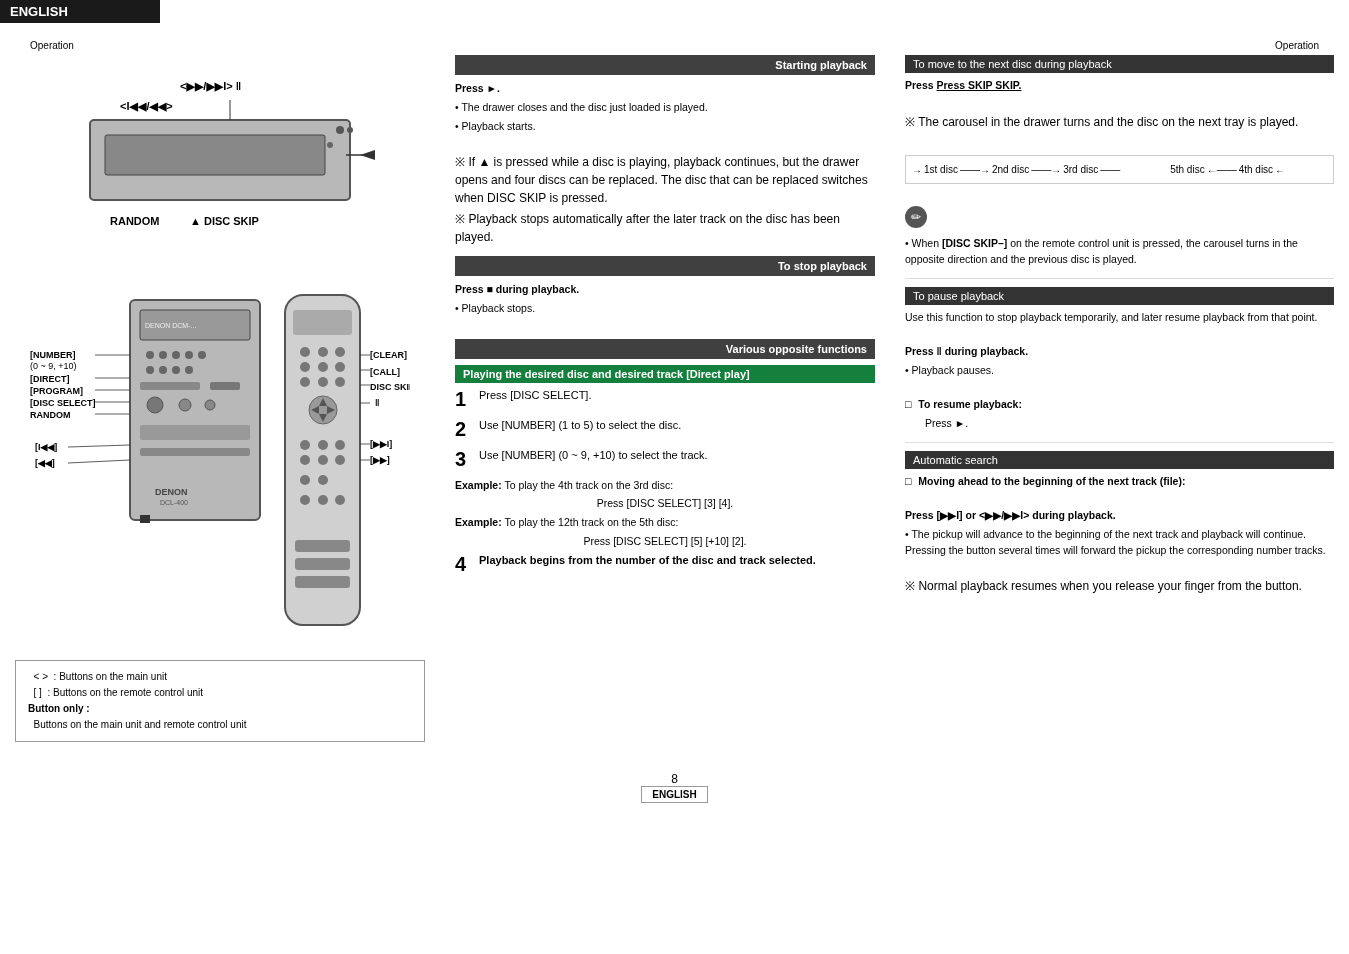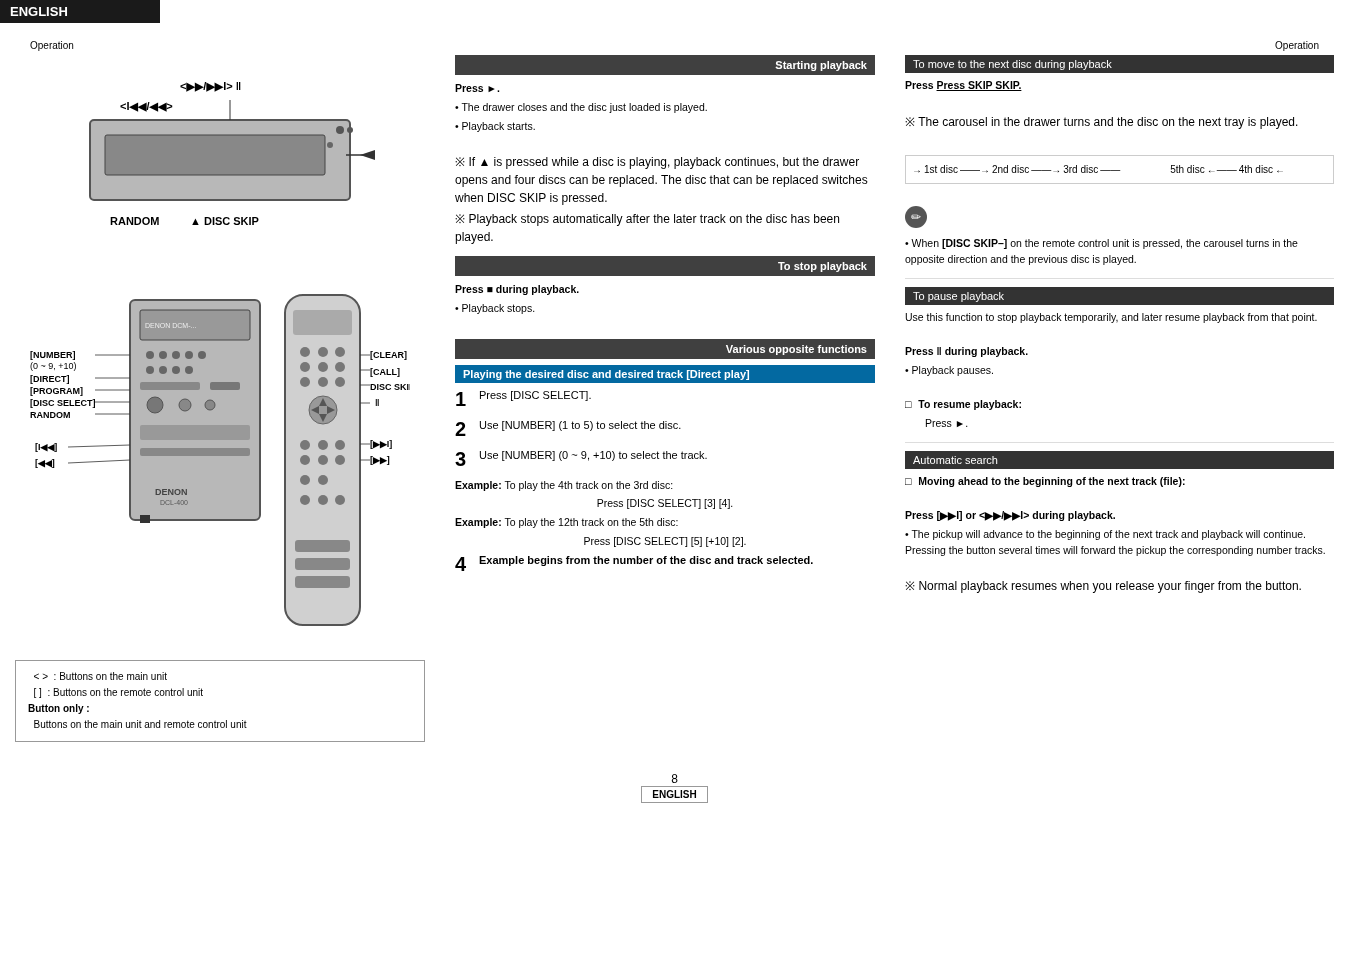--- a/index.html
+++ b/index.html
@@ -84,21 +84,21 @@
 
     .section-box-dark {
       background: #333;
       color: #fff;
       padding: 3px 8px;
       font-size: 11px;
       margin-bottom: 5px;
     }
 
     .sub-section {
-      background: #0369a1;
+      background: #15803d;
       color: #fff;
       padding: 3px 8px;
       font-size: 11px;
       margin-bottom: 5px;
       font-weight: bold;
     }
 
     .content-block {
       margin-bottom: 10px;
       font-size: 10.5px;
@@ -418,21 +418,21 @@
         <p style="text-align:center;">Press [DISC SELECT] [3] [4].</p>
         <p>
           <strong>Example:</strong>
           <span>To play the 12th track on the 5th disc:</span>
         </p>
         <p style="text-align:center;">Press [DISC SELECT] [5] [+10] [2].</p>
 
         <div class="step">
           <span class="step-num">4</span>
           <span class="step-content">
-            <strong>Example begins from the number of the disc and track selected.</strong>
+            <strong>Playback begins from the number of the disc and track selected.</strong>
           </span>
         </div>
       </div>
 
     </div>
 
     <div class="right-col">
 
       <div class="section-box-dark">To move to the next disc during playback</div>
       <div class="content-block">

